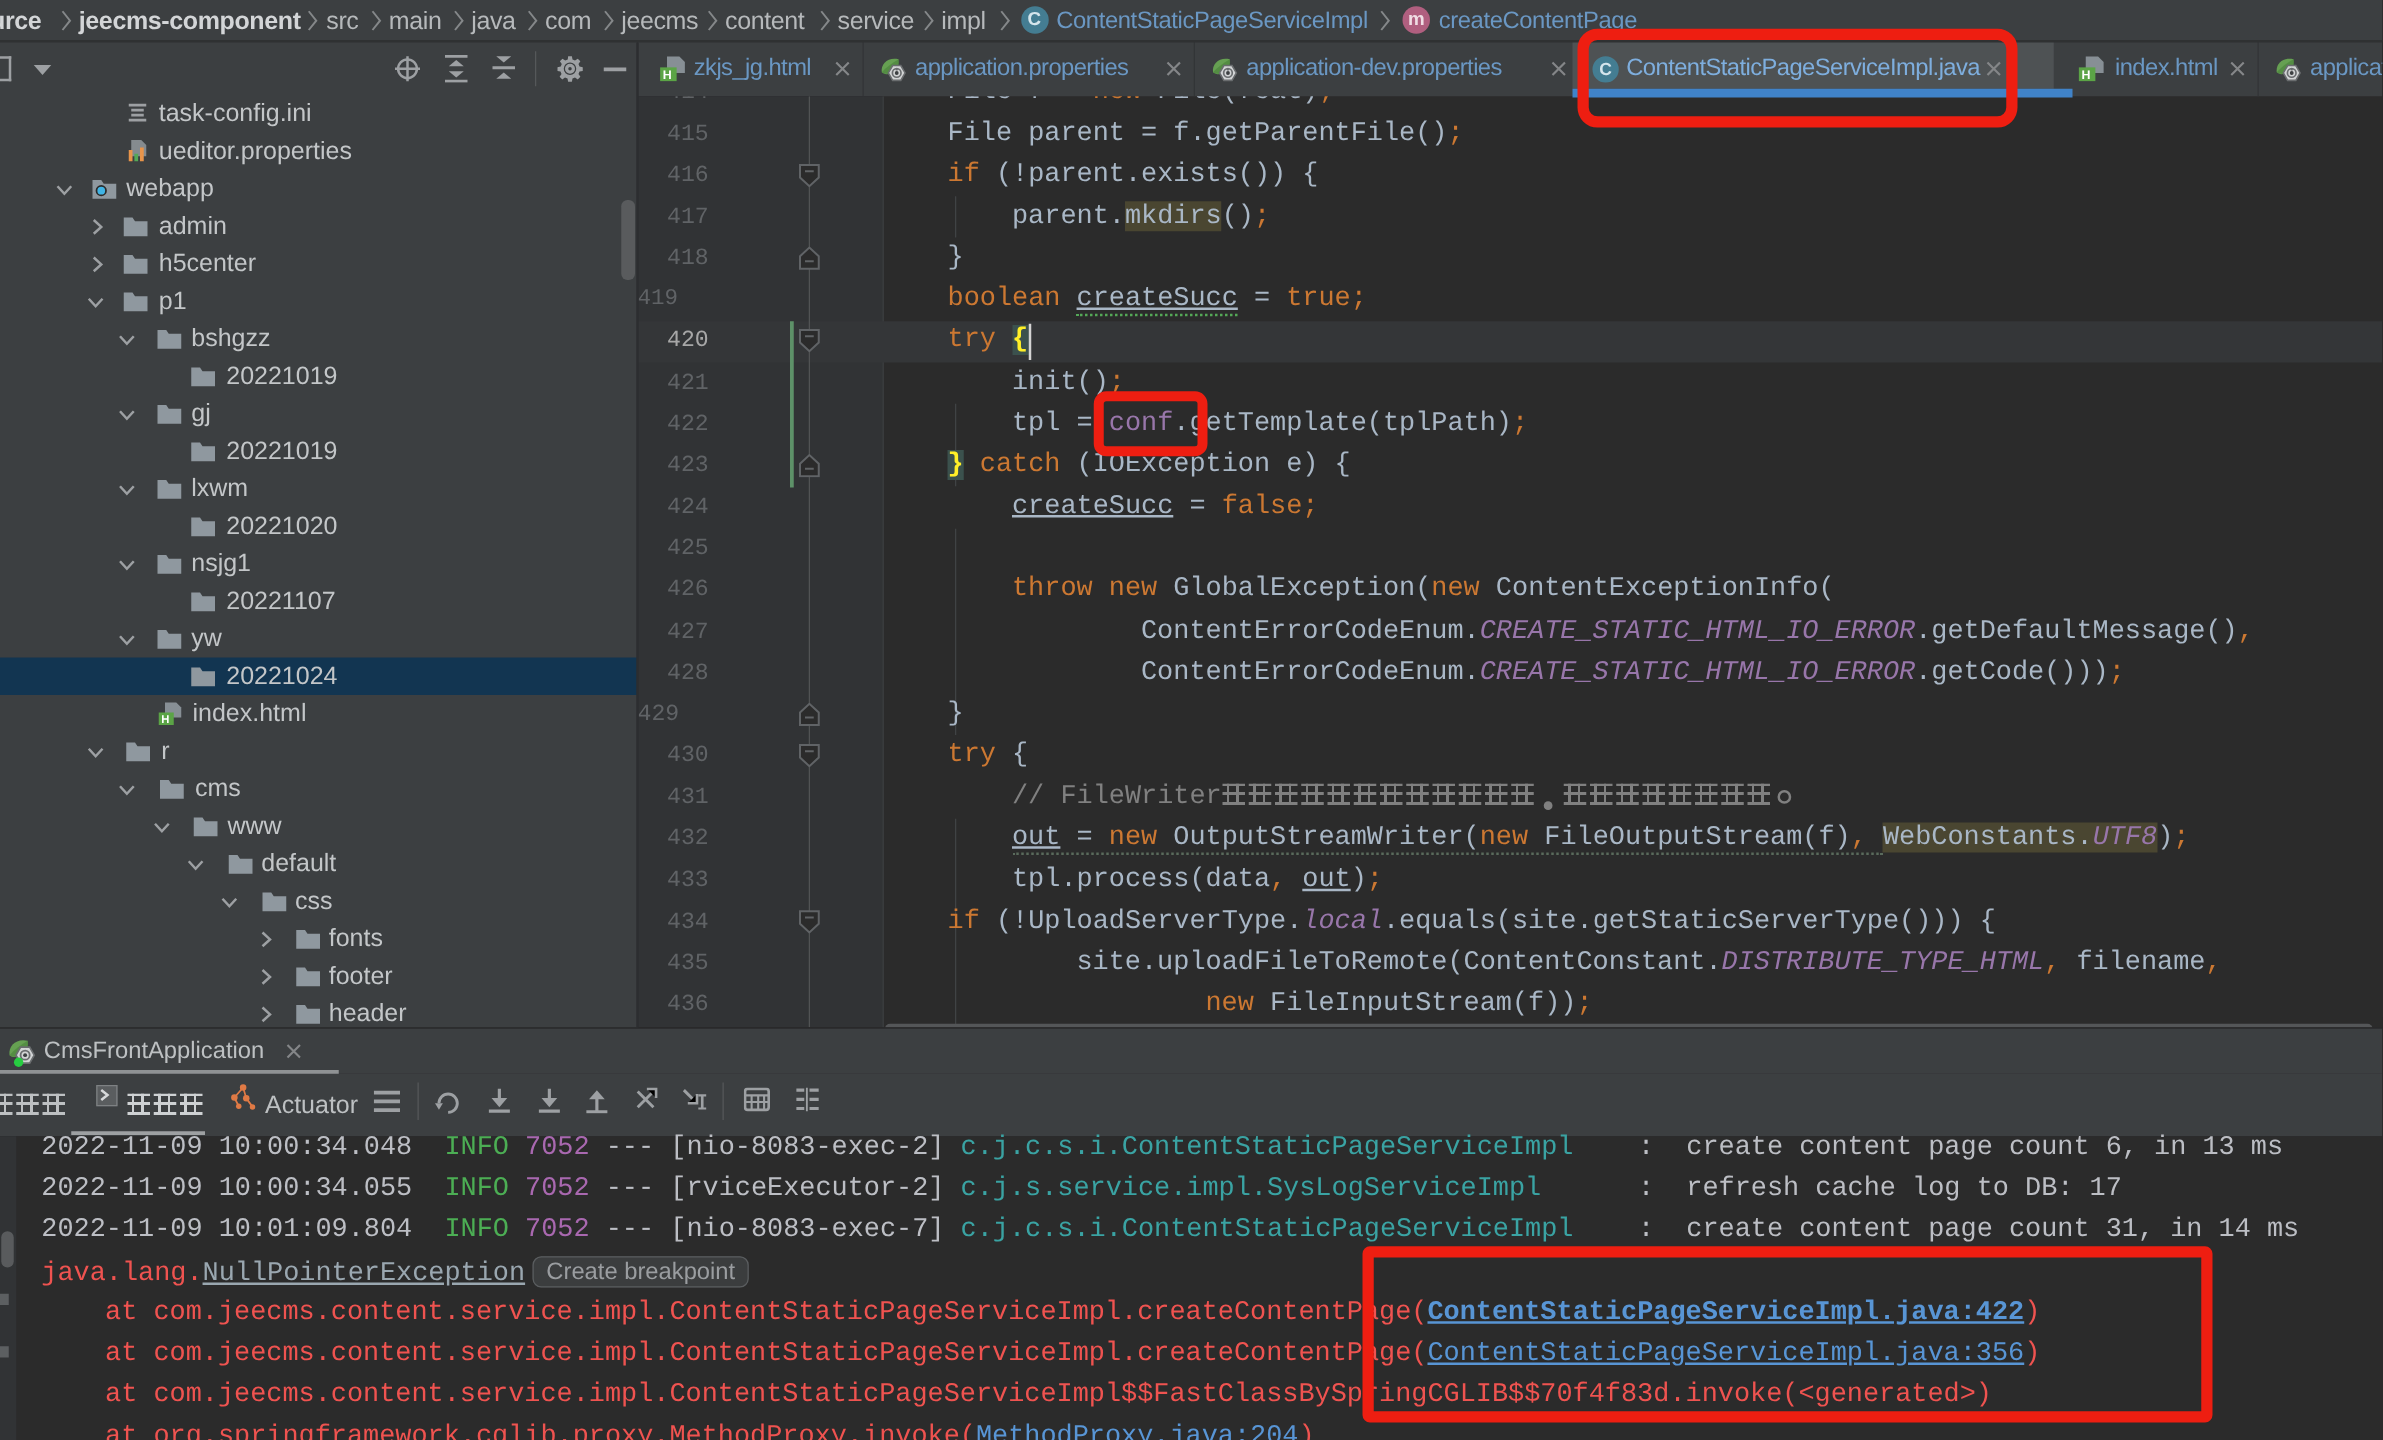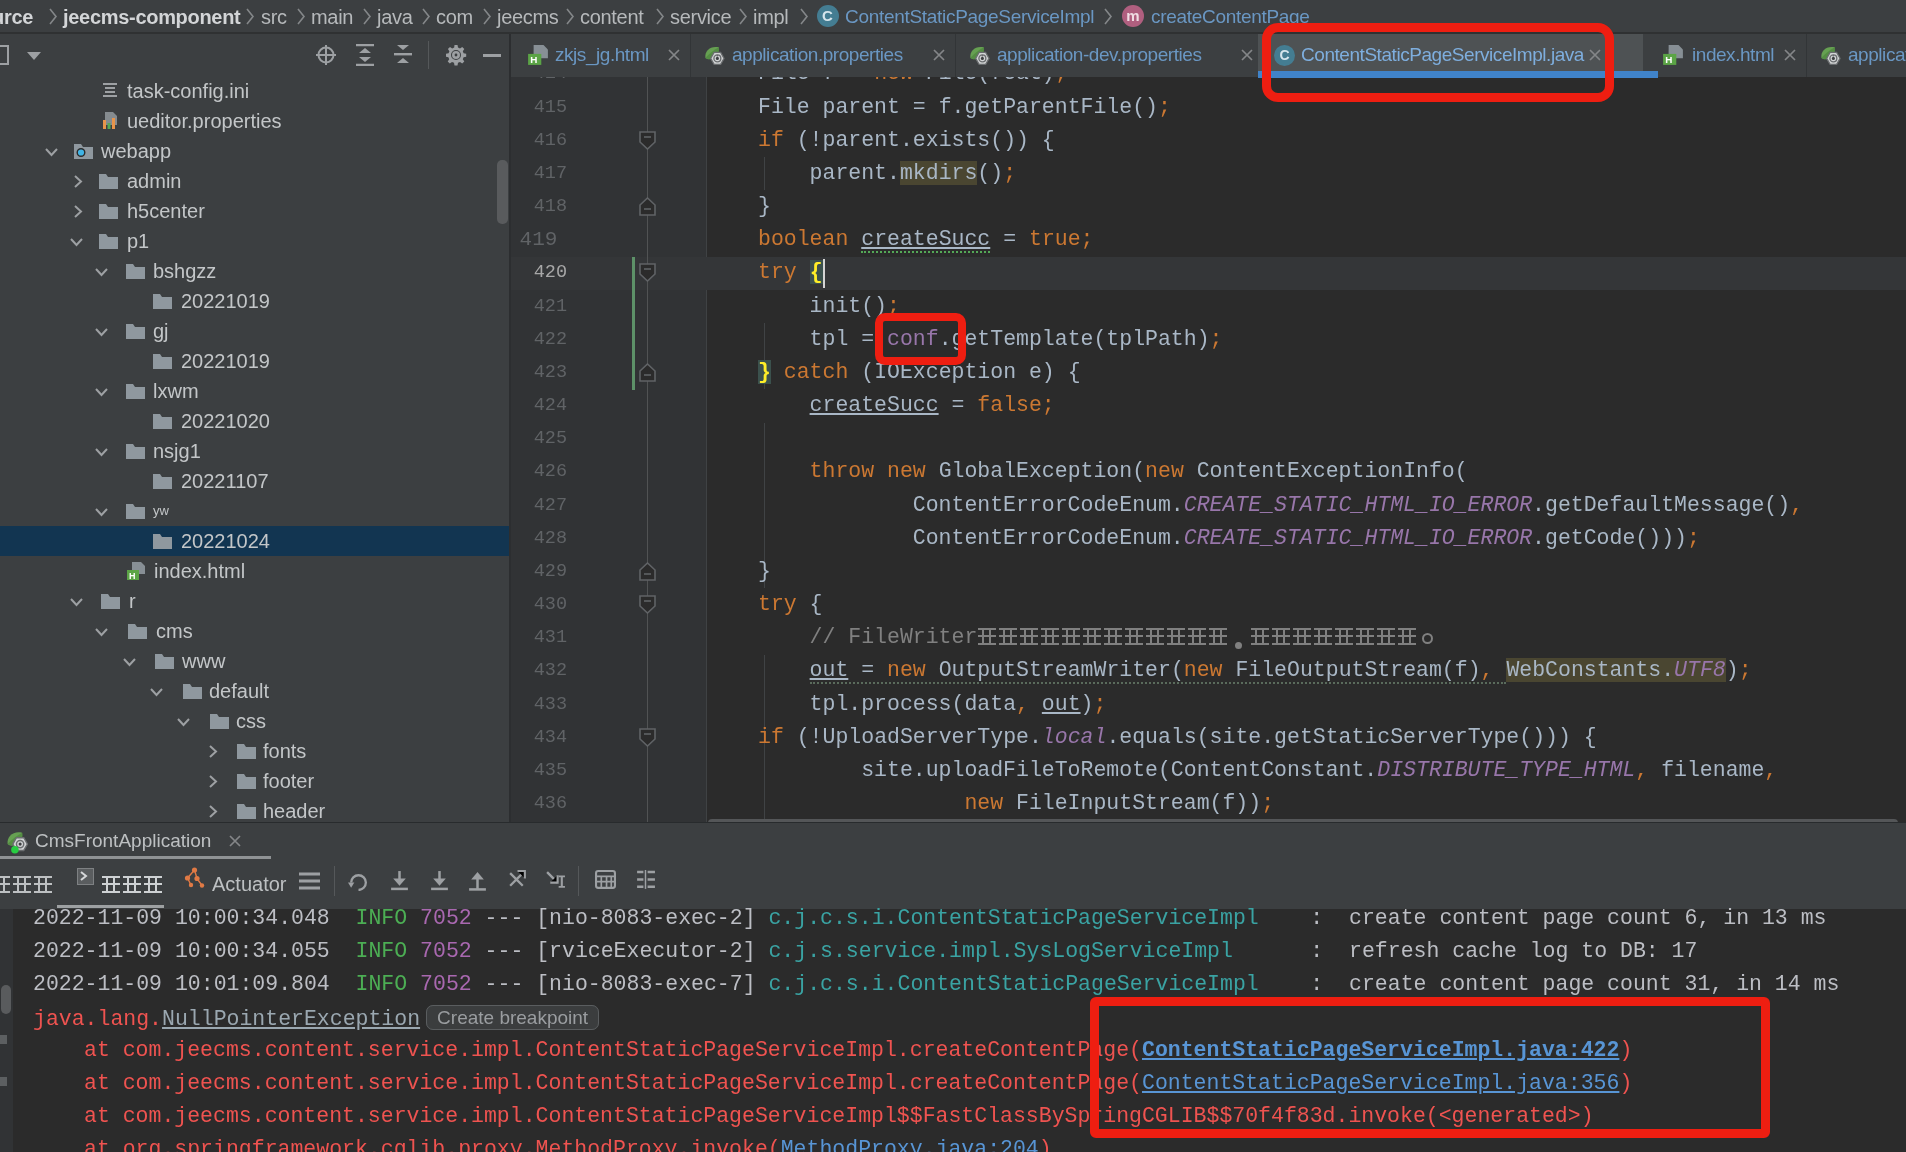--- a/index.html
+++ b/index.html
@@ -176,21 +176,21 @@
       <svg class="a" style="left:152px;top:439px" width="21" height="18" viewBox="0 0 21 18">
         <path fill="#8f989f" d="M1 2 h7 l2 3 h10 v12 h-19 z"></path>
       </svg>
       <div class="a" style="left:181px;top:434px;height:28px;line-height:28px;font-size:20px;color:#c3c6c8">20221107</div>
       <svg class="a" style="left:94px;top:474px" width="15" height="10" viewBox="0 0 15 10">
         <path d="M2 2 L7.5 8 L13 2" stroke="#9da0a3" stroke-width="2" fill="none"></path>
       </svg>
       <svg class="a" style="left:125px;top:469px" width="21" height="18" viewBox="0 0 21 18">
         <path fill="#8f989f" d="M1 2 h7 l2 3 h10 v12 h-19 z"></path>
       </svg>
-      <div class="a" style="left:153px;top:464px;height:28px;line-height:28px;font-size:13px;color:#c3c6c8">yw</div>
+      <div class="a" style="left:153px;top:464px;height:28px;line-height:28px;font-size:20px;color:#c3c6c8">yw</div>
       <svg class="a" style="left:152px;top:499px" width="21" height="18" viewBox="0 0 21 18">
         <path fill="#8f989f" d="M1 2 h7 l2 3 h10 v12 h-19 z"></path>
       </svg>
       <div class="a" style="left:181px;top:494px;height:28px;line-height:28px;font-size:20px;color:#c3c6c8">20221024</div>
       <svg class="a" style="left:126px;top:528px" width="20" height="20" viewBox="0 0 20 20">
         <path fill="#8f989f" d="M6 1 h9 l4 4 v8 h-13 z" opacity="0.9"></path>
         <rect x="1" y="9" width="12" height="10" fill="#5ba446"></rect>
         <text x="3" y="17.5" font-size="9" font-weight="bold" fill="#fff" font-family="Liberation Sans">H</text>
       </svg>
       <div class="a" style="left:154px;top:524px;height:28px;line-height:28px;font-size:20px;color:#c3c6c8">index.html</div>
@@ -318,31 +318,31 @@
       <div class="a" style="left:0;top:44px;width:1650px;height:745px;overflow:hidden">
         <div class="codeoff a" style="left:0;top:-44px;width:1396px;height:789px">
           <div class="a" style="left:0;top:44px;width:196px;height:745px;background:#313335"></div>
           <div class="a" style="left:196px;top:44px;width:1px;height:745px;background:#3f4244"></div>
           <div class="a" style="left:0;top:224px;width:1396px;height:33px;background:#343638"></div>
           <div class="a mono" style="left:0;top:24.3px;width:57px;height:33px;line-height:33px;font-size:18.5px;text-align:right;color:#606366">414</div>
           <div class="a mono" style="left:0;top:57.5px;width:57px;height:33px;line-height:33px;font-size:18.5px;text-align:right;color:#606366">415</div>
           <div class="a mono" style="left:0;top:90.7px;width:57px;height:33px;line-height:33px;font-size:18.5px;text-align:right;color:#606366">416</div>
           <div class="a mono" style="left:0;top:123.8px;width:57px;height:33px;line-height:33px;font-size:18.5px;text-align:right;color:#606366">417</div>
           <div class="a mono" style="left:0;top:157.0px;width:57px;height:33px;line-height:33px;font-size:18.5px;text-align:right;color:#606366">418</div>
-          <div class="a mono" style="left:0;top:190.2px;width:57px;height:33px;line-height:33px;font-size:21px;text-align:center;color:#606366">419</div>
+          <div class="a mono" style="left:0;top:190.2px;width:57px;height:33px;line-height:33px;font-size:18px;text-align:left;color:#606366">419</div>
           <div class="a mono" style="left:0;top:223.4px;width:57px;height:33px;line-height:33px;font-size:18.5px;text-align:right;color:#a7a7a7">420</div>
           <div class="a mono" style="left:0;top:256.5px;width:57px;height:33px;line-height:33px;font-size:18.5px;text-align:right;color:#606366">421</div>
           <div class="a mono" style="left:0;top:289.7px;width:57px;height:33px;line-height:33px;font-size:18.5px;text-align:right;color:#606366">422</div>
           <div class="a mono" style="left:0;top:322.9px;width:57px;height:33px;line-height:33px;font-size:18.5px;text-align:right;color:#606366">423</div>
           <div class="a mono" style="left:0;top:356.0px;width:57px;height:33px;line-height:33px;font-size:18.5px;text-align:right;color:#606366">424</div>
           <div class="a mono" style="left:0;top:389.2px;width:57px;height:33px;line-height:33px;font-size:18.5px;text-align:right;color:#606366">425</div>
           <div class="a mono" style="left:0;top:422.4px;width:57px;height:33px;line-height:33px;font-size:18.5px;text-align:right;color:#606366">426</div>
           <div class="a mono" style="left:0;top:455.5px;width:57px;height:33px;line-height:33px;font-size:18.5px;text-align:right;color:#606366">427</div>
           <div class="a mono" style="left:0;top:488.7px;width:57px;height:33px;line-height:33px;font-size:18.5px;text-align:right;color:#606366">428</div>
-          <div class="a mono" style="left:0;top:521.9px;width:57px;height:33px;line-height:33px;font-size:18.5px;text-align:right;color:#606366">429</div>
+          <div class="a mono" style="left:0;top:521.9px;width:57px;height:33px;line-height:33px;font-size:18.5px;text-align:left;color:#606366">429</div>
           <div class="a mono" style="left:0;top:555.0px;width:57px;height:33px;line-height:33px;font-size:18.5px;text-align:right;color:#606366">430</div>
           <div class="a mono" style="left:0;top:588.2px;width:57px;height:33px;line-height:33px;font-size:18.5px;text-align:right;color:#606366">431</div>
           <div class="a mono" style="left:0;top:621.4px;width:57px;height:33px;line-height:33px;font-size:18.5px;text-align:right;color:#606366">432</div>
           <div class="a mono" style="left:0;top:654.6px;width:57px;height:33px;line-height:33px;font-size:18.5px;text-align:right;color:#606366">433</div>
           <div class="a mono" style="left:0;top:687.7px;width:57px;height:33px;line-height:33px;font-size:18.5px;text-align:right;color:#606366">434</div>
           <div class="a mono" style="left:0;top:720.9px;width:57px;height:33px;line-height:33px;font-size:18.5px;text-align:right;color:#606366">435</div>
           <div class="a mono" style="left:0;top:754.1px;width:57px;height:33px;line-height:33px;font-size:18.5px;text-align:right;color:#606366">436</div>
           <div class="a" style="left:136.5px;top:44px;width:1.5px;height:745px;background:#515354"></div>
           <svg class="a" style="left:129px;top:97.7px" width="17" height="19" viewBox="0 0 17 19">
             <path d="M1 1 H16 V11 L8.5 18 L1 11 Z" fill="#2b2b2b" stroke="#606366" stroke-width="1.6"></path>

